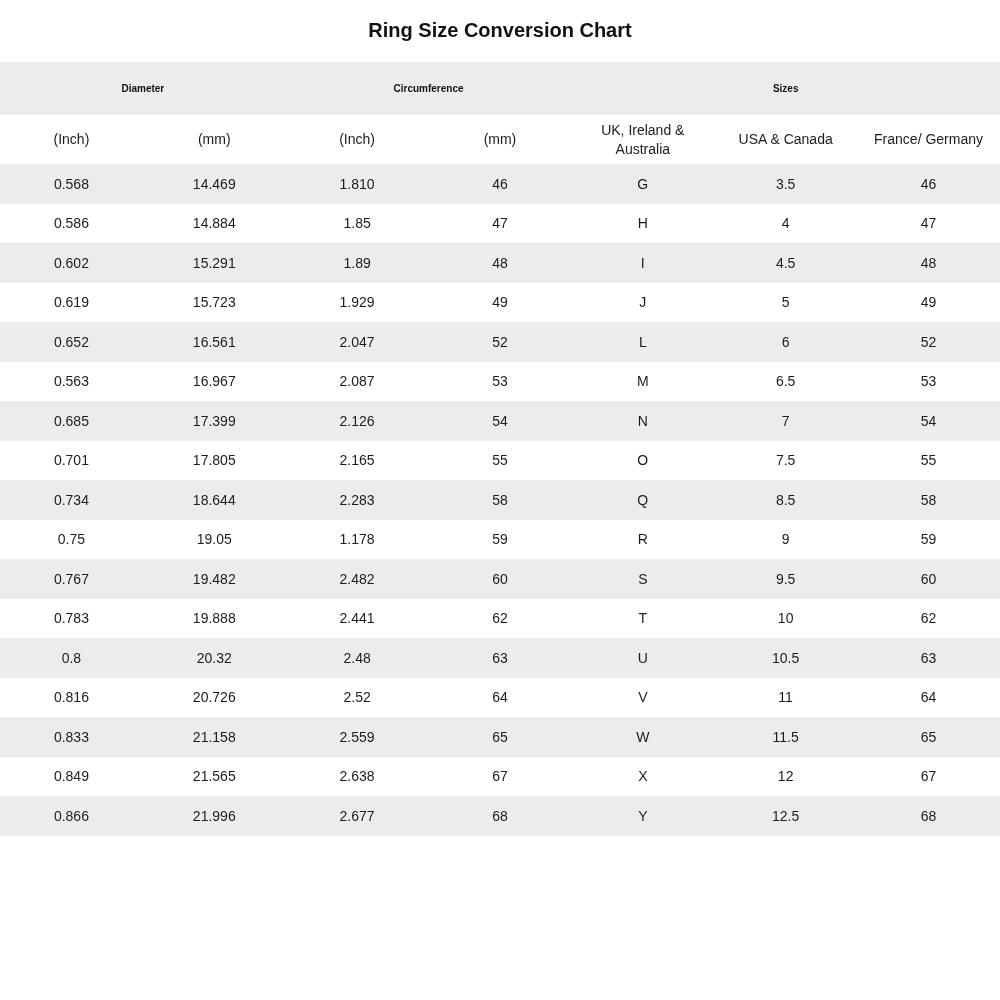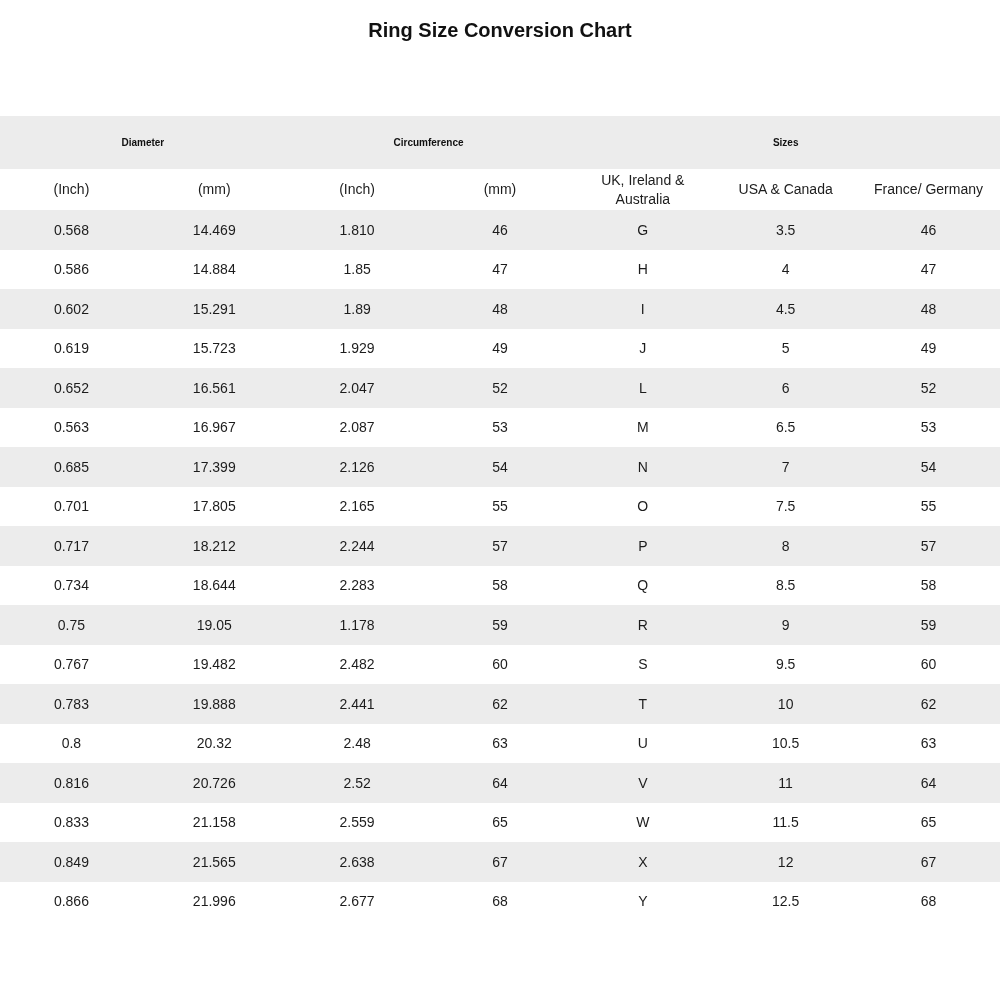--- a/index.html
+++ b/index.html
@@ -5,21 +5,21 @@
   * { margin: 0; padding: 0; box-sizing: border-box; }
   html, body {
     width: 1000px;
     height: 1000px;
     background: #ffffff;
     font-family: "Liberation Sans", sans-serif;
     color: #1c1c1c;
     overflow: hidden;
   }
   .page-title {
-    height: 116px;
+    height: 62px;
     padding-top: 19px;
     text-align: center;
     font-size: 20px;
     font-weight: bold;
     color: #111111;
   }
   table.conversion-table {
     width: 1000px;
     border-collapse: collapse;
     table-layout: fixed;
@@ -36,21 +36,21 @@
     background: #ececec;
     height: 53px;
   }
   tr.group-header-row th {
     font-size: 10px;
     font-weight: bold;
     color: #111111;
   }
   tr.subheader-row {
     background: #ffffff;
-    height: 41px;
+    height: 49px;
   }
   tr.subheader-row th {
     font-weight: normal;
     line-height: 1.3;
   }
   tbody tr {
     height: 39.5px;
     background: #ffffff;
     margin-left: 44px;
   }
@@ -156,29 +156,20 @@
       <tr>
         <td>0.701</td>
         <td>17.805</td>
         <td>2.165</td>
         <td>55</td>
         <td>O</td>
         <td>7.5</td>
         <td>55</td>
       </tr>
       <tr>
-        <td>0.717</td>
-        <td>18.212</td>
-        <td>2.244</td>
-        <td>57</td>
-        <td>P</td>
-        <td>8</td>
-        <td>57</td>
-      </tr>
-      <tr>
         <td>0.734</td>
         <td>18.644</td>
         <td>2.283</td>
         <td>58</td>
         <td>Q</td>
         <td>8.5</td>
         <td>58</td>
       </tr>
       <tr>
         <td>0.75</td>

